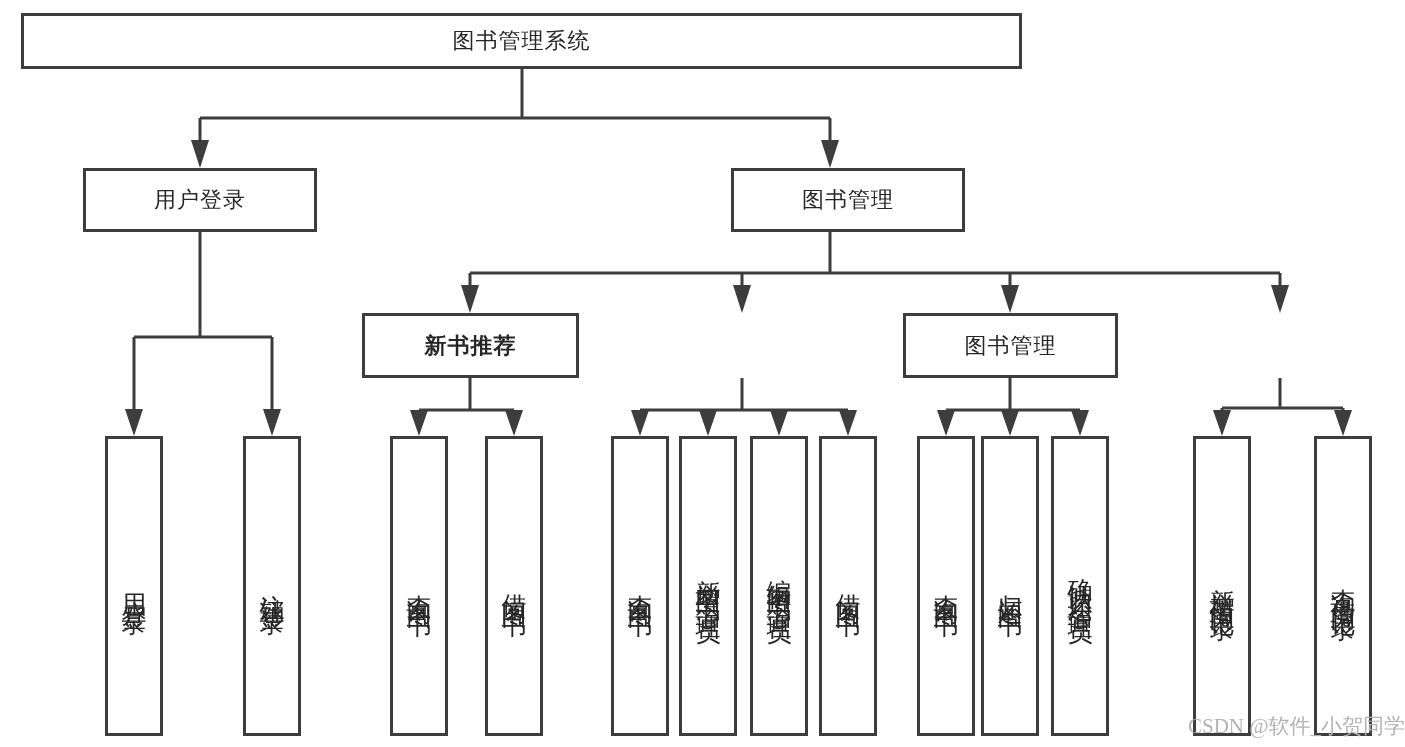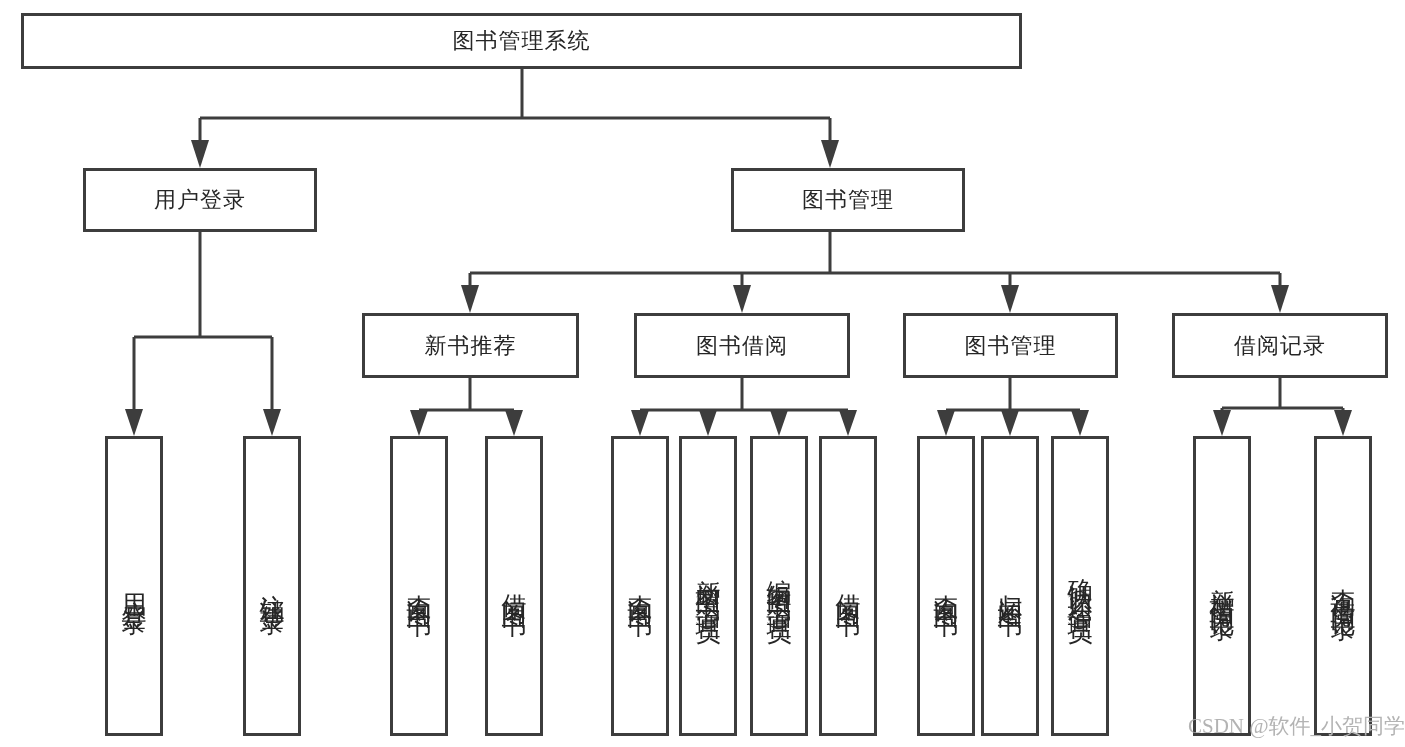--- a/index.html
+++ b/index.html
@@ -102,24 +102,22 @@
       <polygon points="1213,410 1231,410 1222,436"></polygon>
       <polygon points="1334,410 1352,410 1343,436"></polygon>
     </g>
   </svg>
 
   <div class="box hbox" style="left:21px; top:13px; width:1001px; height:56px;">图书管理系统</div>
 
   <div class="box hbox" style="left:83px; top:168px; width:234px; height:64px;">用户登录</div>
   <div class="box hbox" style="left:731px; top:168px; width:234px; height:64px;">图书管理</div>
 
-  <div class="box hbox" style="left:362px; top:313px; width:217px; height:65px;">新书推荐</div>
-  <div class="box hbox" style="left:634px; top:313px; width:216px; height:65px;">图书借阅</div>
+  <div class="box hbox" style="left:362px; top:313px; width:217px; height:65px;font-weight:bold;">新书推荐</div>
   <div class="box hbox" style="left:903px; top:313px; width:215px; height:65px;">图书管理</div>
-  <div class="box hbox" style="left:1172px; top:313px; width:216px; height:65px;">借阅记录</div>
 
   <div class="box vbox" style="left:105px; top:436px; width:58px; height:300px;">用户登录</div>
   <div class="box vbox" style="left:243px; top:436px; width:58px; height:300px;">注销登录</div>
 
   <div class="box vbox" style="left:390px; top:436px; width:58px; height:300px;">查询图书</div>
   <div class="box vbox" style="left:485px; top:436px; width:58px; height:300px;">借阅图书</div>
 
   <div class="box vbox" style="left:611px; top:436px; width:58px; height:300px;">查询图书</div>
   <div class="box vbox" style="left:679px; top:436px; width:58px; height:300px;">新增图书（管理员）</div>
   <div class="box vbox" style="left:750px; top:436px; width:58px; height:300px;">编辑图书（管理员）</div>

